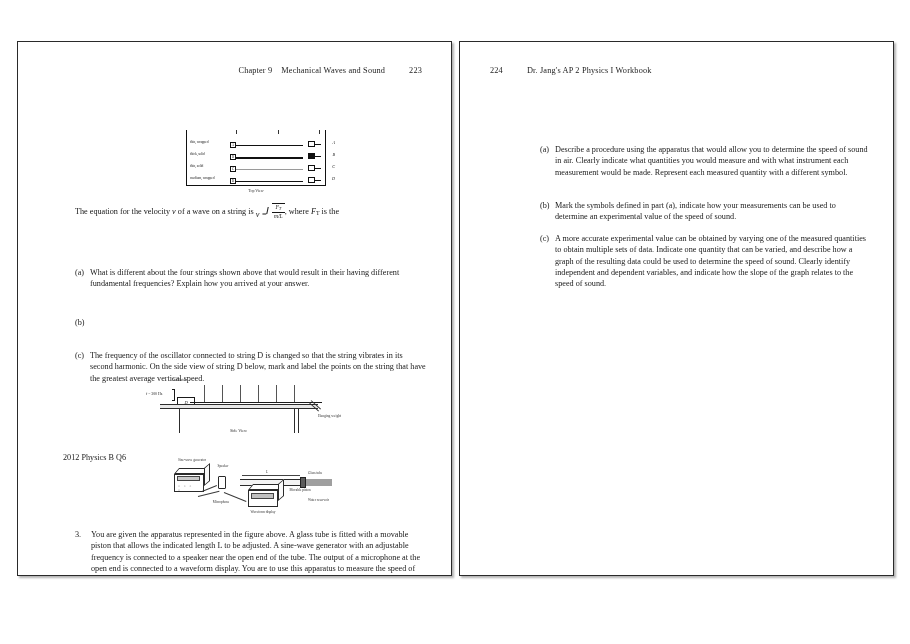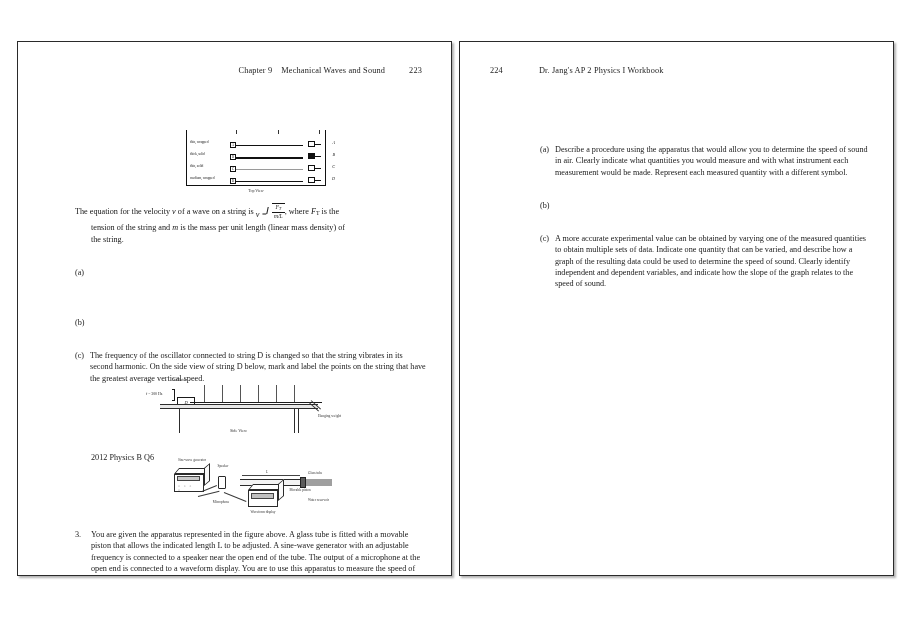--- a/index.html
+++ b/index.html
@@ -48,21 +48,21 @@
     top: 24px;
     font-size: 8.3px;
     letter-spacing: 0.15px;
     white-space: nowrap;
     color: #1d1d1d;
   }
   .runhead.left-head  { right: 29px; }
   .runhead.right-head { left: 30px; }
   .runhead .chap     { margin-right: 9px; }
   .runhead .folio-r  { margin-left: 24px; }
-  .runhead .folio-l  { margin-right: 36px; }
+  .runhead .folio-l  { margin-right: 24px; }
 
   
   .body-text {
     position: absolute;
     font-size: 8.2px;
     line-height: 11.3px;
     text-align: left;
     color: #161616;
   }
   .lead {
@@ -127,21 +127,21 @@
   .numitem {
     position: relative;
     padding-left: 16px;
     font-size: 8.2px;
     line-height: 11.4px;
   }
   .numitem .marker { position: absolute; left: 0; top: 0; }
 
   .sectlabel {
     position: absolute;
-    left: 73px;
+    left: 45px;
     font-size: 8.2px;
   }
 
   
   .fig-strings {
     position: absolute;
     left: 168px;
     top: 88px;
     width: 140px;
     height: 66px;
@@ -543,28 +543,26 @@
           <div class="stub"></div>
           <div class="tuner"></div>
           <div class="lbl-right">D</div>
         </div>
 
         <div class="caption">Top View</div>
       </div>
 
       <div class="body-text lead">
         <span>The equation for the velocity </span><span class="it">v</span><span> of a wave on a string is </span><span class="eq"><span>v =</span><span class="radical"><span class="frac"><span class="num"><span class="it">F</span><span class="sub">T</span></span><span class="den">m/L</span></span></span></span><span>, where </span><span class="it">F</span><span class="sub">T</span><span> is the</span>
-        <span class="indent"><span>tension of the string and </span><span class="it">m</span><span> is the mass per unit length (linear mass density) of</span>
-          <span style="display:block;">the string.</span>
-        </span>
       </div>
 
       <div class="qlist" style="top:225px;">
         <div class="qitem">
           <span class="marker">(a)</span>
+          <span>What is different about the four strings shown above that would result in their having different fundamental frequencies? Explain how you arrived at your answer.</span>
         </div>
       </div>
 
       <div class="qlist" style="top:275px;">
         <div class="qitem">
           <span class="marker">(b)</span>
         </div>
       </div>
 
       <div class="qlist" style="top:308px;">
@@ -652,20 +650,21 @@
       <div class="qlist" style="left:80px; right:25px; top:102px;">
         <div class="qitem">
           <span class="marker">(a)</span>
           <span>Describe a procedure using the apparatus that would allow you to determine the speed of sound in air. Clearly indicate what quantities you would measure and with what instrument each measurement would be made. Represent each measured quantity with a different symbol.</span>
         </div>
       </div>
 
       <div class="qlist" style="left:80px; right:25px; top:158px;">
         <div class="qitem">
           <span class="marker">(b)</span>
+          <span>Mark the symbols defined in part (a), indicate how your measurements can be used to determine an experimental value of the speed of sound.</span>
         </div>
       </div>
 
       <div class="qlist" style="left:80px; right:20px; top:191px;">
         <div class="qitem">
           <span class="marker">(c)</span>
           <span>A more accurate experimental value can be obtained by varying one of the measured quantities to obtain multiple sets of data. Indicate one quantity that can be varied, and describe how a graph of the resulting data could be used to determine the speed of sound. Clearly identify independent and dependent variables, and indicate how the slope of the graph relates to the speed of sound.</span>
         </div>
       </div>
 

